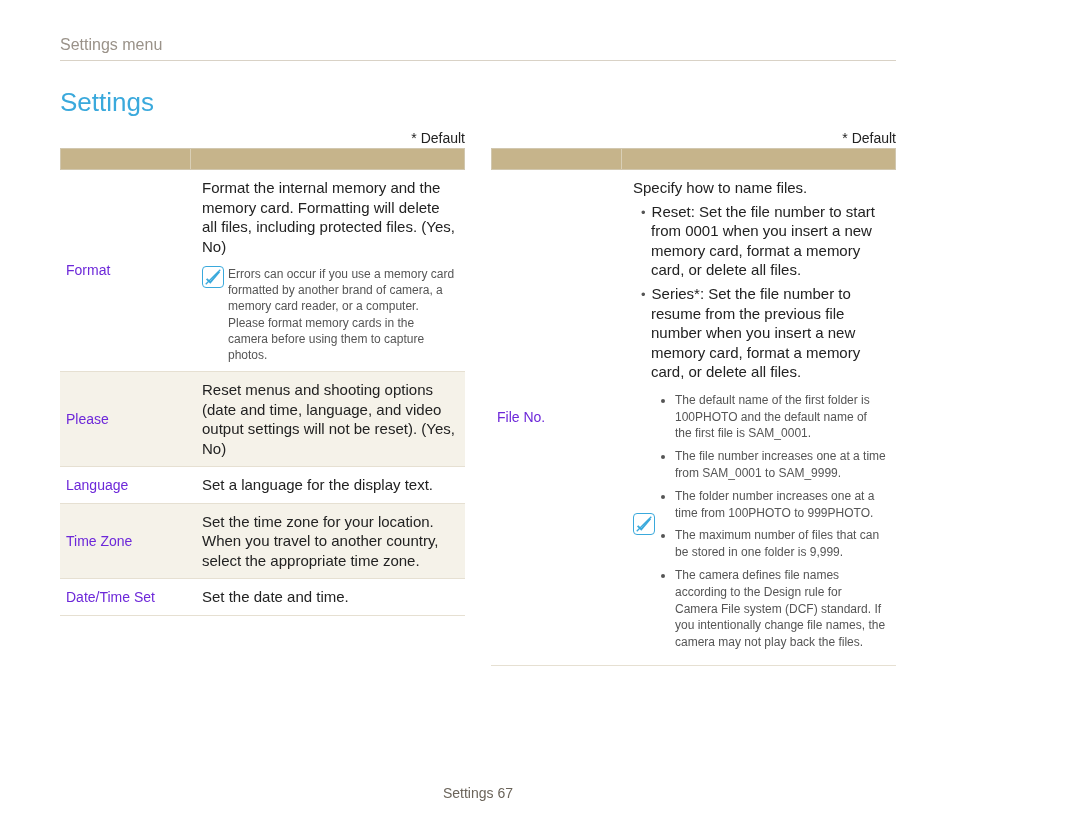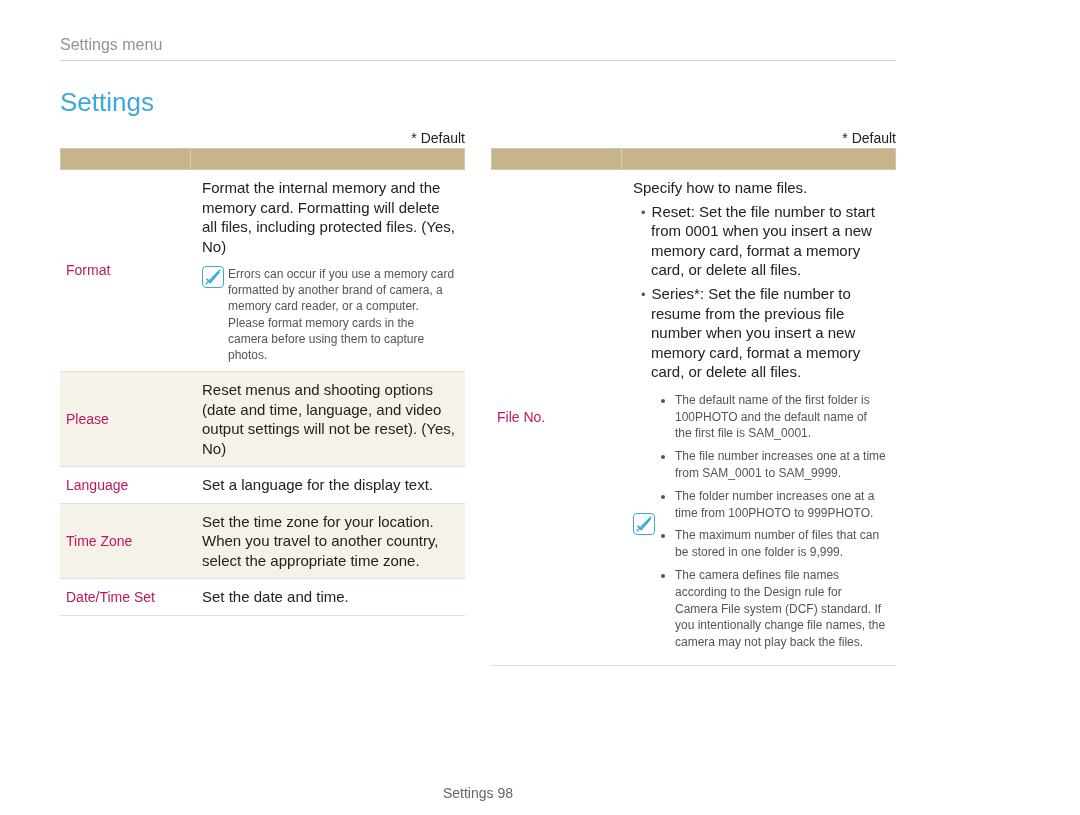--- a/index.html
+++ b/index.html
@@ -68,21 +68,21 @@
     padding: 8px 10px 8px 6px;
     vertical-align: middle;
     border-bottom: 1px solid #e6e0d2;
     font-size: 15px;
     color: #222;
     line-height: 1.3;
   }
   table.setting td.item {
     width: 120px;
     font-size: 14px;
-    color: #be185d;
+    color: #6d28d9;
     vertical-align: middle;
   }
   table.setting tr.alt td {
     background: #f5f2e9;
   }
   .note-box {
     display: flex;
     gap: 4px;
     font-size: 12px;
     color: #555;
@@ -224,16 +224,16 @@
           </td>
         </tr>
       </tbody>
         </table>
     </div>
 
   </div>
 
   <div class="footer">
     <span>Settings</span>
-    <span>98</span>
+    <span>67</span>
   </div>
 
 </div>
 
 </body></html>

